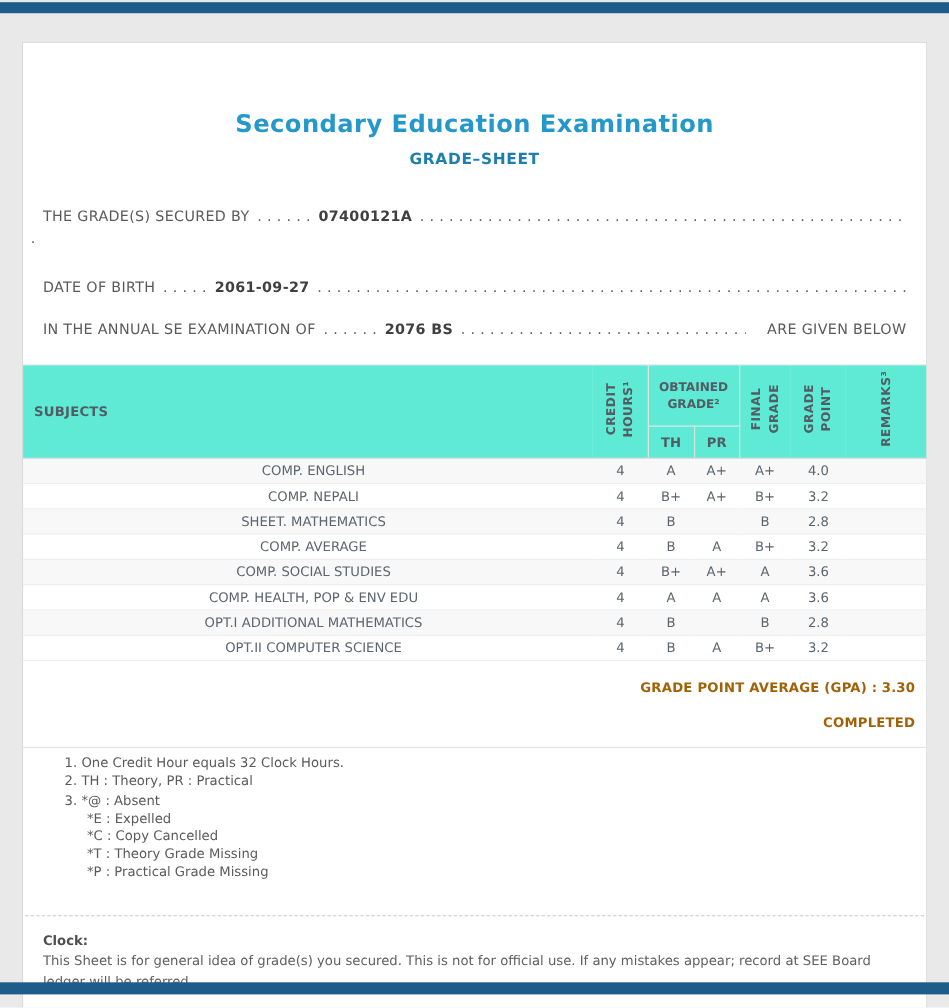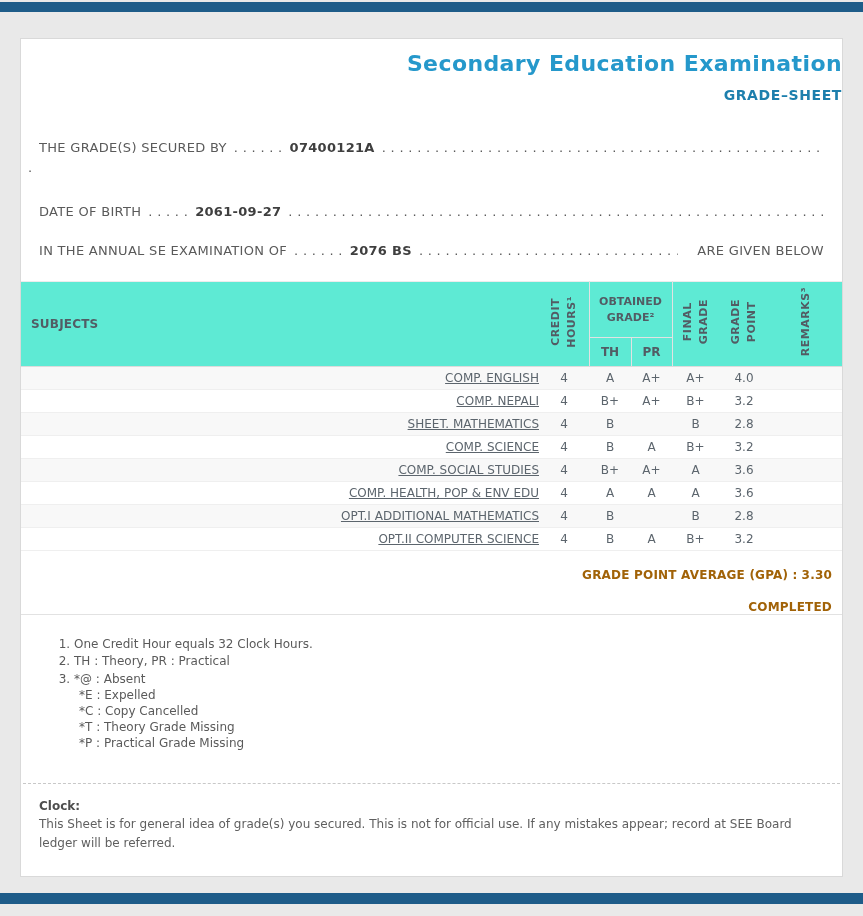--- a/index.html
+++ b/index.html
@@ -12,21 +12,21 @@
   }
   .accent-bar { height: 10px; background: #1e5c89; }
   .accent-top { margin-top: 2px; }
   .accent-bottom { position: absolute; bottom: 12px; left: 0; width: 100%; height: 11px; }
 
   .card {
     width: 823px; margin: 26px auto 0;
     background: #fff; border: 1px solid #d9d9d9;
     padding-bottom: 24px;
   }
-  .card-header { text-align: right; padding-top: 12px; }
+  .card-header { text-align: center; padding-top: 20px; margin-top: 42px; }
   .page-title { font-size: 22px; font-weight: bold; color: #2598cb; letter-spacing: .4px; }
   .page-subtitle { font-size: 14px; font-weight: bold; color: #1d7fad; margin-top: 11px; letter-spacing: .6px; }
 
   .info { padding: 0 18px; font-size: 13px; color: #5a5a5a; letter-spacing: .3px; }
   .iline { display: flex; align-items: baseline; white-space: nowrap; overflow: hidden; }
   .iline > span { flex: 0 0 auto; }
   .iline .dots { margin: 0 7px; color: #5a5a5a; }
   .iline .fill { flex: 1 1 0; min-width: 0; overflow: hidden; margin-right: 0; }
   .iline .val { font-weight: bold; color: #3f3f3f; }
   .iline .suffix { margin-left: 19px; }
@@ -51,32 +51,32 @@
   .vtext span { display: block; }
   .grades th.h-obt {
     font-size: 11px; height: 43px; text-align: center; vertical-align: middle;
     border-left: 1px solid #e2e2e2; border-right: 1px solid #e2e2e2; border-bottom: 1px solid #e2e2e2;
     padding: 4px 8px 2px; line-height: 1.5;
   }
   .grades th.h-th, .grades th.h-pr { font-size: 12px; height: 23px; text-align: center; border-bottom: 1px solid #dcdcdc; }
   .grades th.h-th { border-left: 1px solid #e2e2e2; border-right: 1px solid #e2e2e2; }
   .grades th.h-pr { border-right: 1px solid #e2e2e2; }
   .grades tbody td { height: 23px; font-size: 12px; color: #5c656d; border-bottom: 1px solid #efefef; text-align: center; }
-  .grades tbody td.sub { text-align: right; padding-left: 10px; text-decoration: underline; }
+  .grades tbody td.sub { text-align: center; padding-left: 10px; }
   .grades tbody tr:nth-child(odd) { background: #f8f8f8; }
 
   .summary-gpa, .summary-status {
     text-align: right; padding-right: 10px;
     font-weight: bold; font-size: 12px; color: #a16207; letter-spacing: .2px;
   }
   .summary-gpa { margin-top: 17px; }
   .summary-status { margin-top: 18px; }
   .gpa-val { margin-left: 4px; }
 
-  .footnotes { border-top: 1px solid #e2e2e2; padding: 21px 18px 10px 38px; }
+  .footnotes { margin-top: 15px; border-top: 1px solid #e2e2e2; padding: 5px 18px 10px 38px; }
   .footnotes ol { list-style: decimal; padding-left: 15px; }
   .footnotes li { font-size: 12px; color: #5a5a5a; line-height: 1.35; margin-bottom: 1px; }
   .fsub { margin-left: 5px; line-height: 1.35; }
 
   .dashes { border-top: 1px dashed #c8c8c8; margin: 20px 2px 0; height: 0; }
 
   .note { padding: 13px 18px 0; font-size: 12px; color: #5f5f5f; line-height: 1.55; }
   .note-label { font-weight: bold; color: #4e4e4e; }
 </style>
 </head>
@@ -170,21 +170,21 @@
       <tr>
         <td class="sub">SHEET. MATHEMATICS</td>
         <td>4</td>
         <td>B</td>
         <td></td>
         <td>B</td>
         <td>2.8</td>
         <td></td>
       </tr>
       <tr>
-        <td class="sub">COMP. SCIENCE</td>
+        <td class="sub">COMP. AVERAGE</td>
         <td>4</td>
         <td>B</td>
         <td>A</td>
         <td>B+</td>
         <td>3.2</td>
         <td></td>
       </tr>
       <tr>
         <td class="sub">COMP. SOCIAL STUDIES</td>
         <td>4</td>

